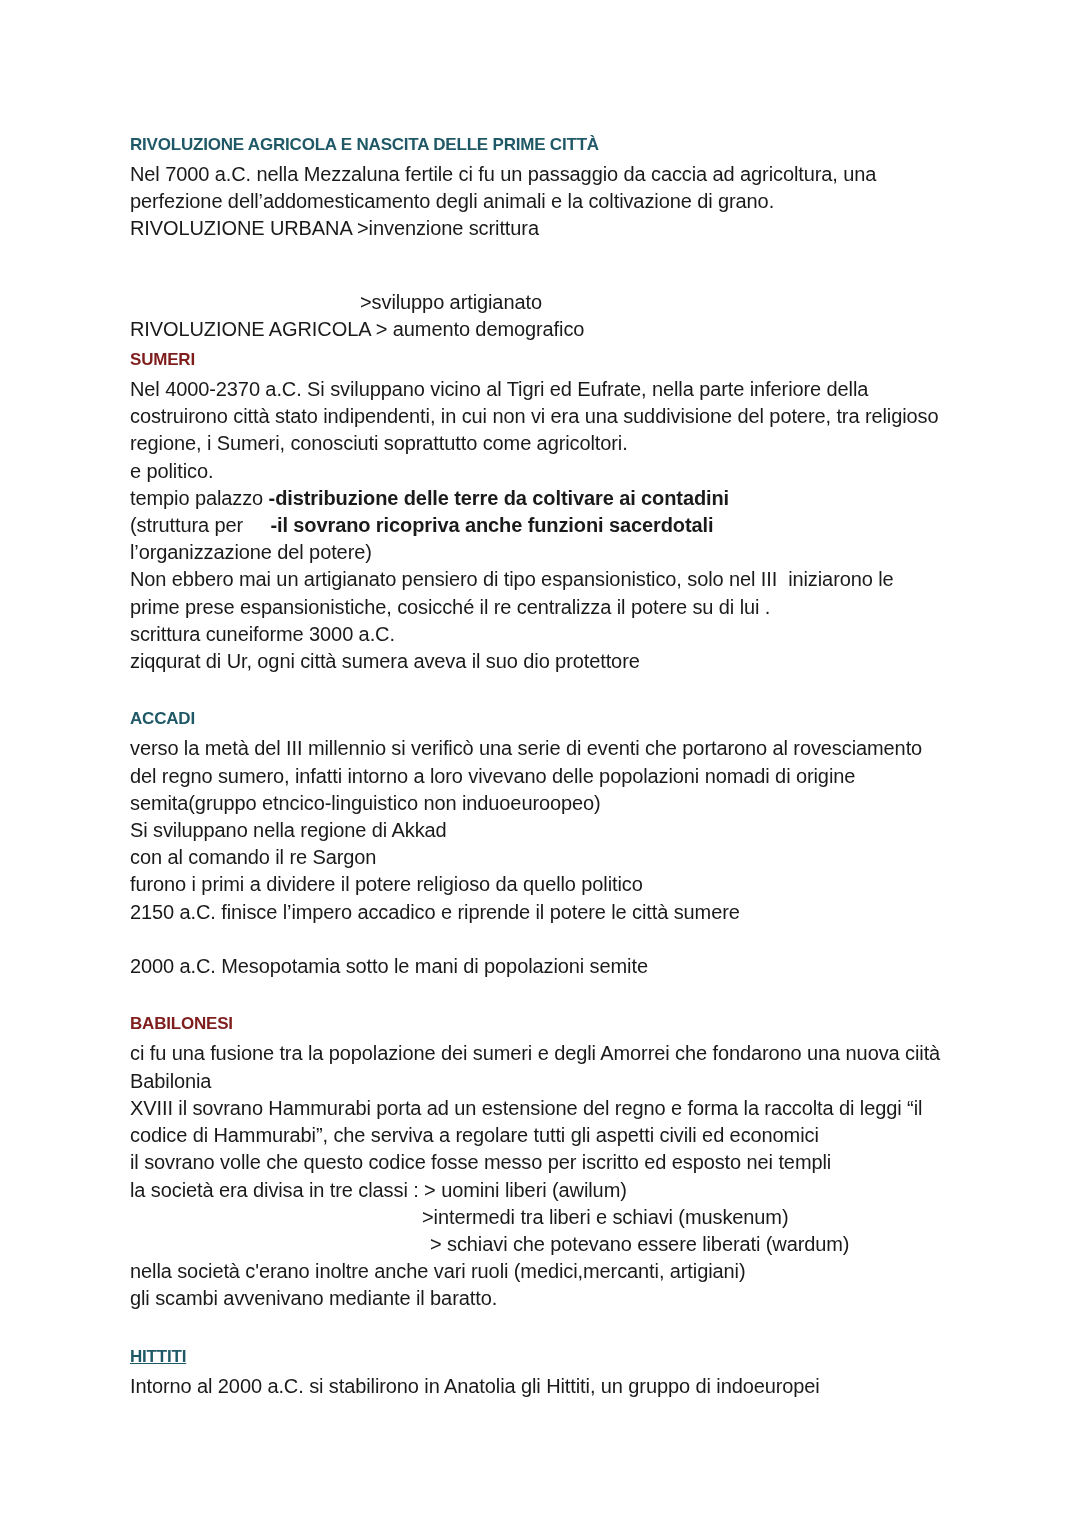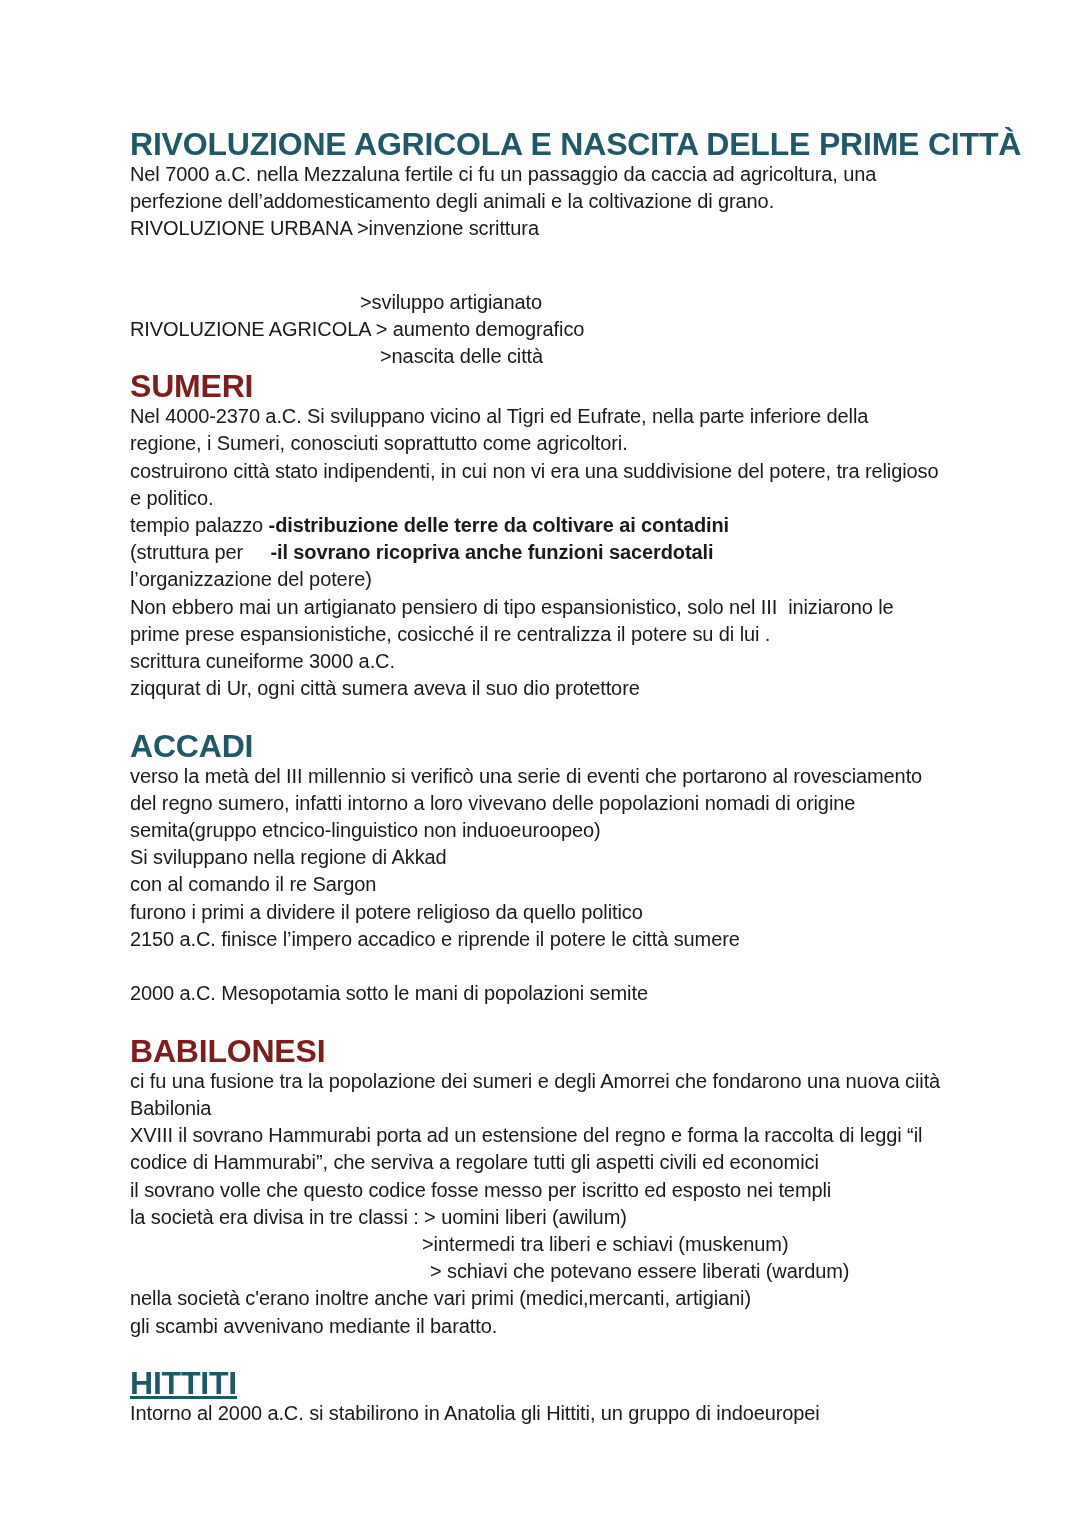--- a/index.html
+++ b/index.html
@@ -16,21 +16,21 @@
     font-family: "Liberation Sans", sans-serif;
   }
   .doc {
     position: absolute;
     left: 130px;
     top: 128px;
     width: 900px;
   }
   .sec-h {
     font-weight: bold;
-    font-size: 32px;
+    font-size: 17px;
     line-height: 33px;
     letter-spacing: -0.2px;
     white-space: pre;
   }
   .line {
     font-size: 20px;
     line-height: 27.2px;
     white-space: pre;
     letter-spacing: -0.1px;
   }
@@ -42,25 +42,24 @@
 <body>
 
 <div class="page">
   <div class="doc" style="color: rgb(26, 26, 26);">
       <div class="sec-h" style="color: rgb(31, 88, 102);">RIVOLUZIONE AGRICOLA E NASCITA DELLE PRIME CITTÀ</div>
       <div class="line"><span>Nel 7000 a.C. nella Mezzaluna fertile ci fu un passaggio da caccia ad agricoltura, una</span></div>
       <div class="line"><span>perfezione dell’addomesticamento degli animali e la coltivazione di grano.</span></div>
       <div class="line"><span>RIVOLUZIONE URBANA &gt;invenzione scrittura</span></div>
       <div class="line" style="padding-left: 230px; margin-top: 46px;"><span>&gt;sviluppo artigianato</span></div>
       <div class="line"><span>RIVOLUZIONE AGRICOLA &gt; aumento demografico</span></div>
-      <div class="line" style="padding-left: 250px;"><span>&gt;nascita delle città</span></div>
       <div class="sec-h" style="color: #7f1d1d;">SUMERI</div>
       <div class="line"><span>Nel 4000-2370 a.C. Si sviluppano vicino al Tigri ed Eufrate, nella parte inferiore della</span></div>
+      <div class="line"><span>costruirono città stato indipendenti, in cui non vi era una suddivisione del potere, tra religioso</span></div>
       <div class="line"><span>regione, i Sumeri, conosciuti soprattutto come agricoltori.</span></div>
-      <div class="line"><span>costruirono città stato indipendenti, in cui non vi era una suddivisione del potere, tra religioso</span></div>
       <div class="line"><span>e politico.</span></div>
       <div class="line"><span>tempio palazzo </span><span class="b">-distribuzione delle terre da coltivare ai contadini</span></div>
       <div class="line"><span>(struttura per     </span><span class="b">-il sovrano ricopriva anche funzioni sacerdotali</span></div>
       <div class="line"><span>l’organizzazione del potere)</span></div>
       <div class="line"><span>Non ebbero mai un artigianato pensiero di tipo espansionistico, solo nel III  iniziarono le</span></div>
       <div class="line"><span>prime prese espansionistiche, cosicché il re centralizza il potere su di lui .</span></div>
       <div class="line"><span>scrittura cuneiforme 3000 a.C.</span></div>
       <div class="line"><span>ziqqurat di Ur, ogni città sumera aveva il suo dio protettore</span></div>
       <div class="line">&nbsp;</div>
       <div class="sec-h" style="color: rgb(31, 88, 102);">ACCADI</div>
@@ -76,19 +75,19 @@
       <div class="line">&nbsp;</div>
       <div class="sec-h" style="color: #7f1d1d;">BABILONESI</div>
       <div class="line"><span>ci fu una fusione tra la popolazione dei sumeri e degli Amorrei che fondarono una nuova ciità</span></div>
       <div class="line"><span>Babilonia</span></div>
       <div class="line"><span>XVIII il sovrano Hammurabi porta ad un estensione del regno e forma la raccolta di leggi “il</span></div>
       <div class="line"><span>codice di Hammurabi”, che serviva a regolare tutti gli aspetti civili ed economici</span></div>
       <div class="line"><span>il sovrano volle che questo codice fosse messo per iscritto ed esposto nei templi</span></div>
       <div class="line"><span>la società era divisa in tre classi : &gt; uomini liberi (awilum)</span></div>
       <div class="line" style="padding-left: 292px;"><span>&gt;intermedi tra liberi e schiavi (muskenum)</span></div>
       <div class="line" style="padding-left: 300px;"><span>&gt; schiavi che potevano essere liberati (wardum)</span></div>
-      <div class="line"><span>nella società c'erano inoltre anche vari primi (medici,mercanti, artigiani)</span></div>
+      <div class="line"><span>nella società c'erano inoltre anche vari ruoli (medici,mercanti, artigiani)</span></div>
       <div class="line"><span>gli scambi avvenivano mediante il baratto.</span></div>
       <div class="line">&nbsp;</div>
       <div class="sec-h" style="color: rgb(31, 88, 102); text-decoration: underline;">HITTITI</div>
       <div class="line"><span>Intorno al 2000 a.C. si stabilirono in Anatolia gli Hittiti, un gruppo di indoeuropei</span></div>
     </div>
 </div>
 
 </body></html>

